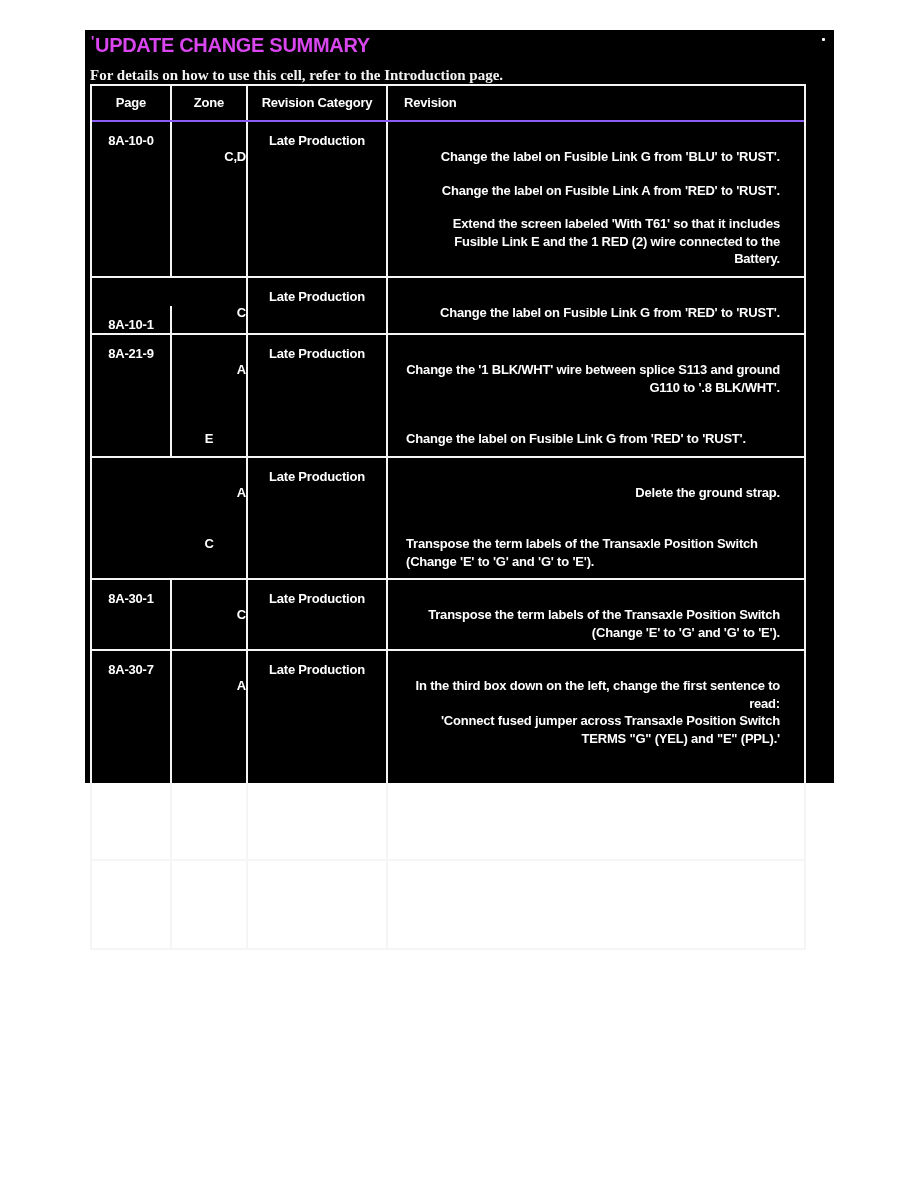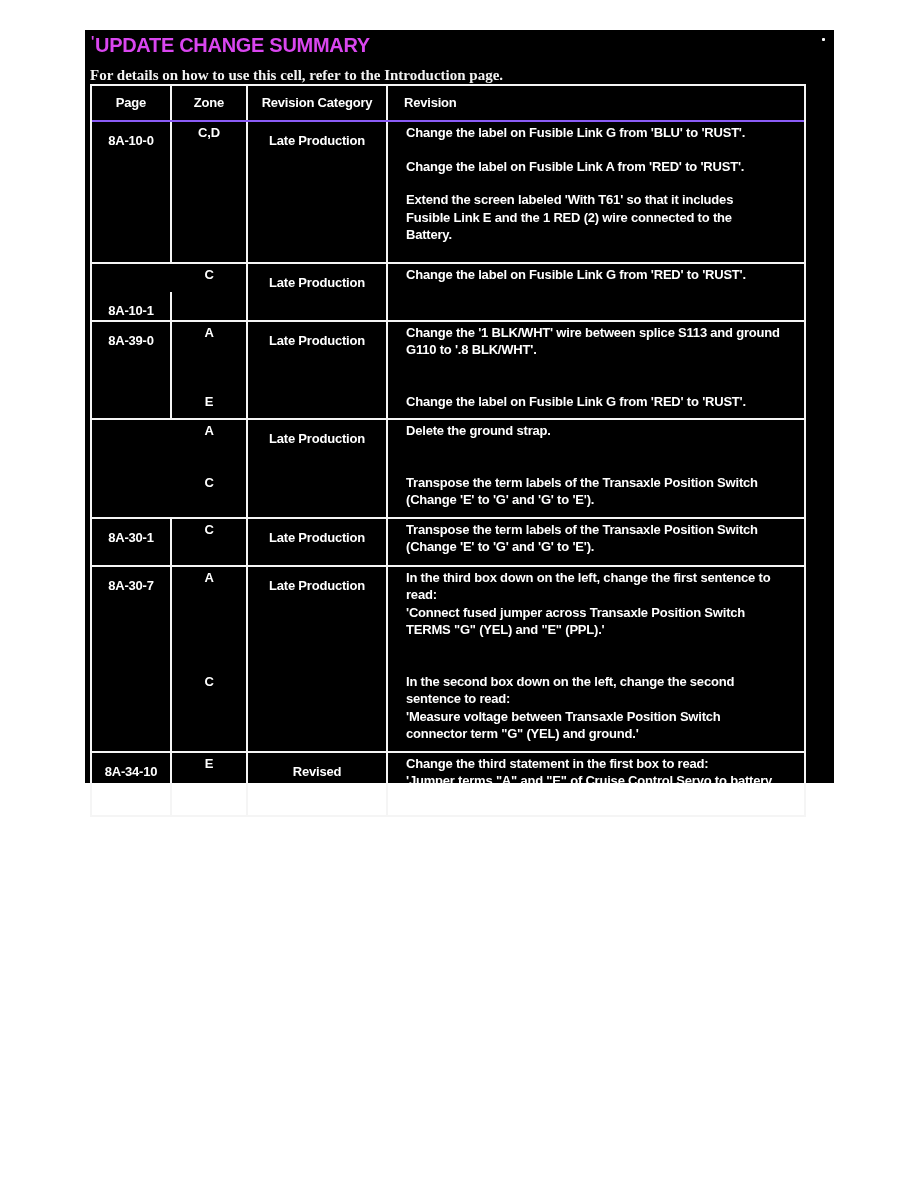--- a/index.html
+++ b/index.html
@@ -42,21 +42,21 @@
   #table-body .trow:nth-of-type(5){min-height:46px;}
   #table-body .trow:nth-of-type(6){min-height:178px;}
   #table-body .trow:nth-of-type(7){min-height:62px;}
   .c1,.c2,.c3{border-right:2px solid #f5f5f5;}
   .hcell{display:flex;align-items:center;justify-content:center;}
   .hcell.rev{justify-content:flex-start;padding-left:16px;}
   .page-cell{grid-column:1;text-align:center;padding-top:10px;}
   .cat-cell{grid-column:3;text-align:center;padding-top:10px;}
   .zone-cell{grid-column:2;text-align:center;}
   .rev-cell{grid-column:4;padding-left:18px;padding-right:24px;}
-  .pad-top{padding-top:2px;}
+  .pad-top{padding-top:26px;text-align:right;}
   .entry-gap{margin-bottom:26px;}
   .rev-cell .block{white-space:pre-line;margin-bottom:16px;}
   .rev-cell .block:last-child{margin-bottom:8px;}
   .speck{
     position:absolute;width:3px;height:3px;background:#ffffff;border-radius:1px;
   }
 </style>
 </head>
 <body>
 
@@ -85,21 +85,21 @@
         </div>
         <div class="trow">
           <div class="page-cell c1" style="grid-row: 1 / span 1; margin-top: 28px;">8A-10-1</div>
           <div class="cat-cell c3" style="grid-row: 1 / span 1;">Late Production</div>
           <div class="zone-cell c2 pad-top" style="grid-row: 1;">C</div>
           <div class="rev-cell pad-top" style="grid-area: 1 / 4;">
             <div class="block">Change the label on Fusible Link G from 'RED' to 'RUST'.</div>
           </div>
         </div>
         <div class="trow">
-          <div class="page-cell c1" style="grid-row: 1 / span 2;">8A-39-0</div>
+          <div class="page-cell c1" style="grid-row: 1 / span 2;">8A-21-9</div>
           <div class="cat-cell c3" style="grid-row: 1 / span 2;">Late Production</div>
           <div class="zone-cell c2 pad-top" style="grid-row: 1;">A</div>
           <div class="rev-cell pad-top entry-gap" style="grid-area: 1 / 4;">
             <div class="block">Change the '1 BLK/WHT' wire between splice S113 and ground G110 to '.8 BLK/WHT'.</div>
           </div>
           <div class="zone-cell c2" style="grid-row: 2;">E</div>
           <div class="rev-cell" style="grid-area: 2 / 4;">
             <div class="block">Change the label on Fusible Link G from 'RED' to 'RUST'.</div>
           </div>
         </div>

